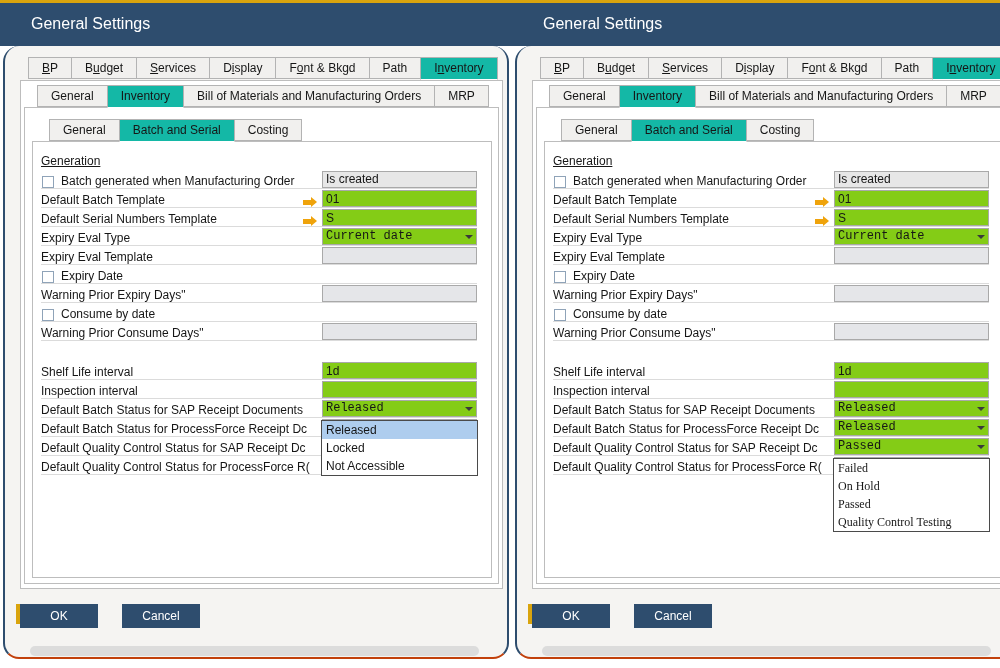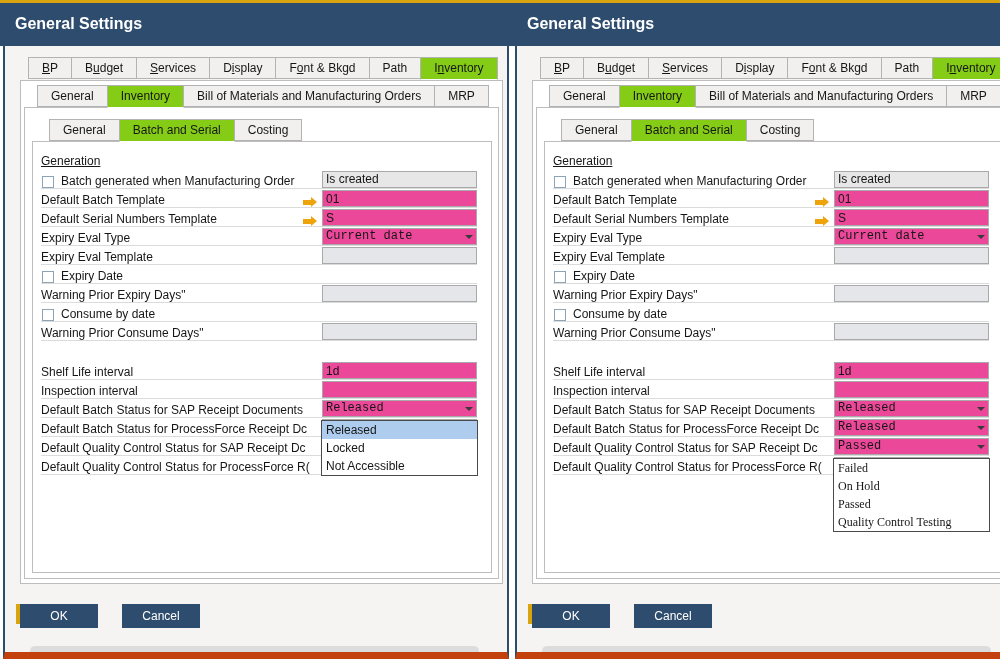--- a/index.html
+++ b/index.html
@@ -3,30 +3,30 @@
 <meta charset="utf-8">
 <style>
   * { box-sizing: border-box; margin: 0; padding: 0; }
   html,body { width:1000px; height:668px; }
   body { font-family: "Liberation Sans","DejaVu Sans",sans-serif; background:#fff; color:#161616; }
   #stage { position:relative; width:1000px; height:668px; overflow:hidden; background:#fff; }
 
   .window { position:absolute; top:0; width:512px; height:668px; }
   .gold-top { position:absolute; top:0; left:0; right:0; height:3px; background:#d9a40e; }
   .titlebar { position:absolute; top:3px; left:0; right:0; height:43px; background:#2e4d6e; }
-  .titlebar .title { display:block; padding-left:15px; line-height:42px; font-size:16px; color:#ffffff;font-weight:bold; }
+  .titlebar .title { display:block; padding-left:31px; line-height:42px; font-size:16px; color:#ffffff; }
   .win-inner { position:absolute; top:46px; left:3px; right:3px; bottom:9px;
-               border-left:2px solid #2e4d6e; border-right:2px solid #2e4d6e; border-bottom:7px solid #c2410c;
-               background:#f5f4f2; overflow:hidden; }
+               border-left:2px solid #2e4d6e; border-right:2px solid #2e4d6e; border-bottom:2px solid #c2410c;
+               background:#f5f4f2; overflow:hidden;border-radius:16px; }
 
   .tabs { position:absolute; display:flex; z-index:4; }
   .tab { height:22px; line-height:20px; padding:0 13px; font-size:12px; background:#f1f0ee;
          border:1px solid #b3b3b3; margin-left:-1px; white-space:nowrap; cursor:default; }
   .tab:first-child { margin-left:0; }
-  .tab.sel { background:#84cc16; border-bottom:1px solid #fff; height:23px; z-index:5;text-align:center; }
+  .tab.sel { background:#14b8a6; border-bottom:1px solid #fff; height:23px; z-index:5;text-align:center; }
   .ak { text-decoration:underline; }
 
   .tabs1 { top:11px; left:23px; }
   .pane { position:absolute; background:#fff; border:1px solid #bdbdbd; }
   .pane1 { top:34px; left:15px; right:4px; bottom:68px;padding-left:9px; }
   .tabs2 { top:4px; left:16px; }
   .pane2 { top:26px; left:3px; right:3px; bottom:4px; }
   .tabs3 { top:11px; left:24px; }
   .pane3 { top:33px; left:7px; right:6px; bottom:5px; }
 
@@ -35,21 +35,21 @@
   .row { display:flex; align-items:flex-end; height:19px; border-bottom:1px solid #dbdbdb; }
   .row .lbl { flex:1; font-size:12px; white-space:nowrap; overflow:hidden; }
   .spacer { height:20px; }
   .cb { width:12px; height:12px; border:1px solid #8fa3b8; background:#fff; margin:0 7px 0 1px; flex:none; }
 
   .link-arrow { position:relative; width:16px; height:10px; margin-right:4px; flex:none; }
   .link-arrow .sh { position:absolute; left:1px; top:3px; width:8px; height:5px; background:#efa30b; }
   .link-arrow .hd { position:absolute; left:9px; top:0; width:0; height:0;
                     border-top:5px solid transparent; border-bottom:5px solid transparent; border-left:6px solid #efa30b; }
 
-  .fld { width:155px; height:17px; flex:none; border:1px solid #a9a9a9; background:#ec4899;
+  .fld { width:155px; height:17px; flex:none; border:1px solid #a9a9a9; background:#84cc16;
          font-size:12px; line-height:15px; padding:0 3px; white-space:nowrap; overflow:hidden; }
   input.fld { font-family:inherit; color:#161616; outline:none; }
   .fld.ro { background:#e7e7e7; }
   .fld.dis { background:#e5e6e9; }
   .fld.combo { display:flex; align-items:center; cursor:default;font-family:Liberation Mono, monospace; }
   .fld.combo .val { flex:1; overflow:hidden; white-space:nowrap; }
   .fld.combo .arr { width:0; height:0; border-left:4px solid transparent; border-right:4px solid transparent;
                     border-top:4px solid #3a3a3a; margin-left:auto; flex:none; }
   .fld.combo-focus { background:#fbf2d8; }
 

